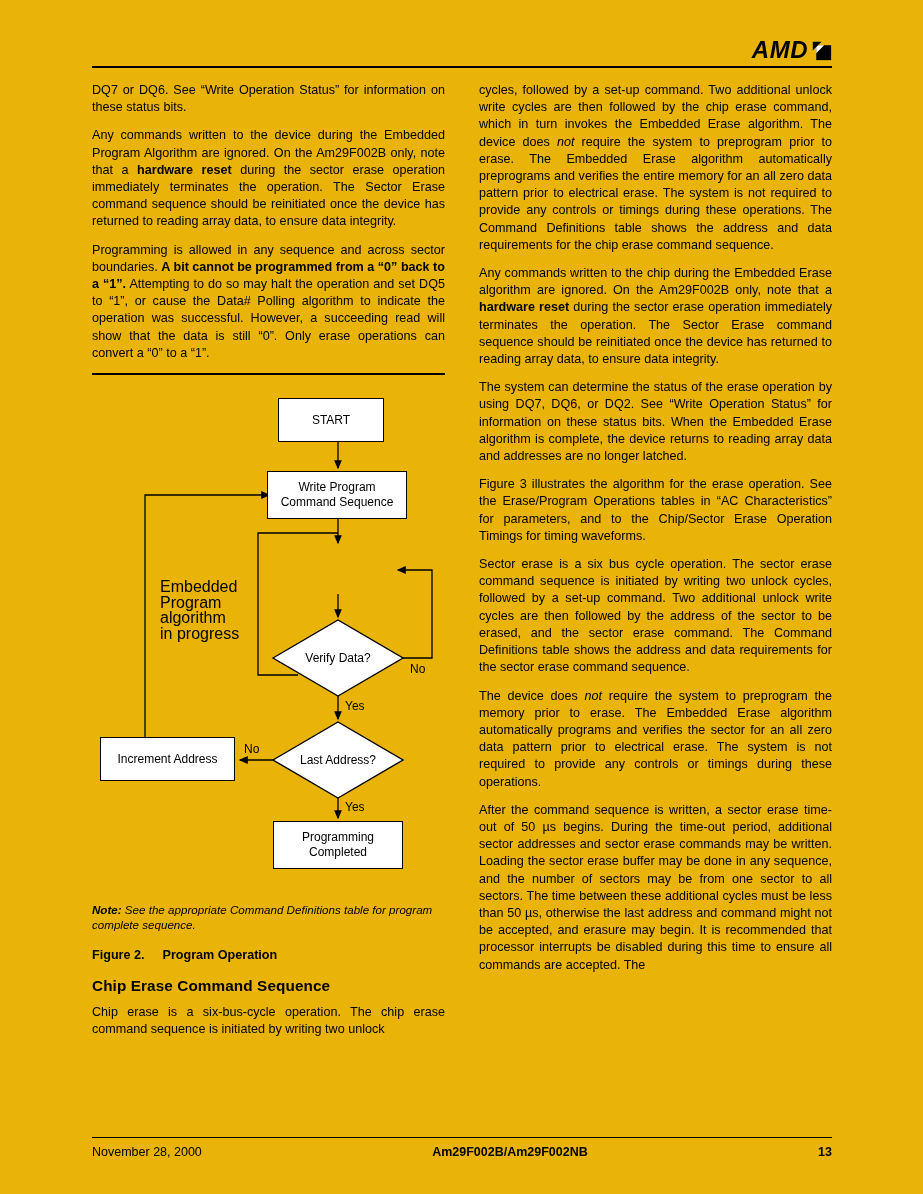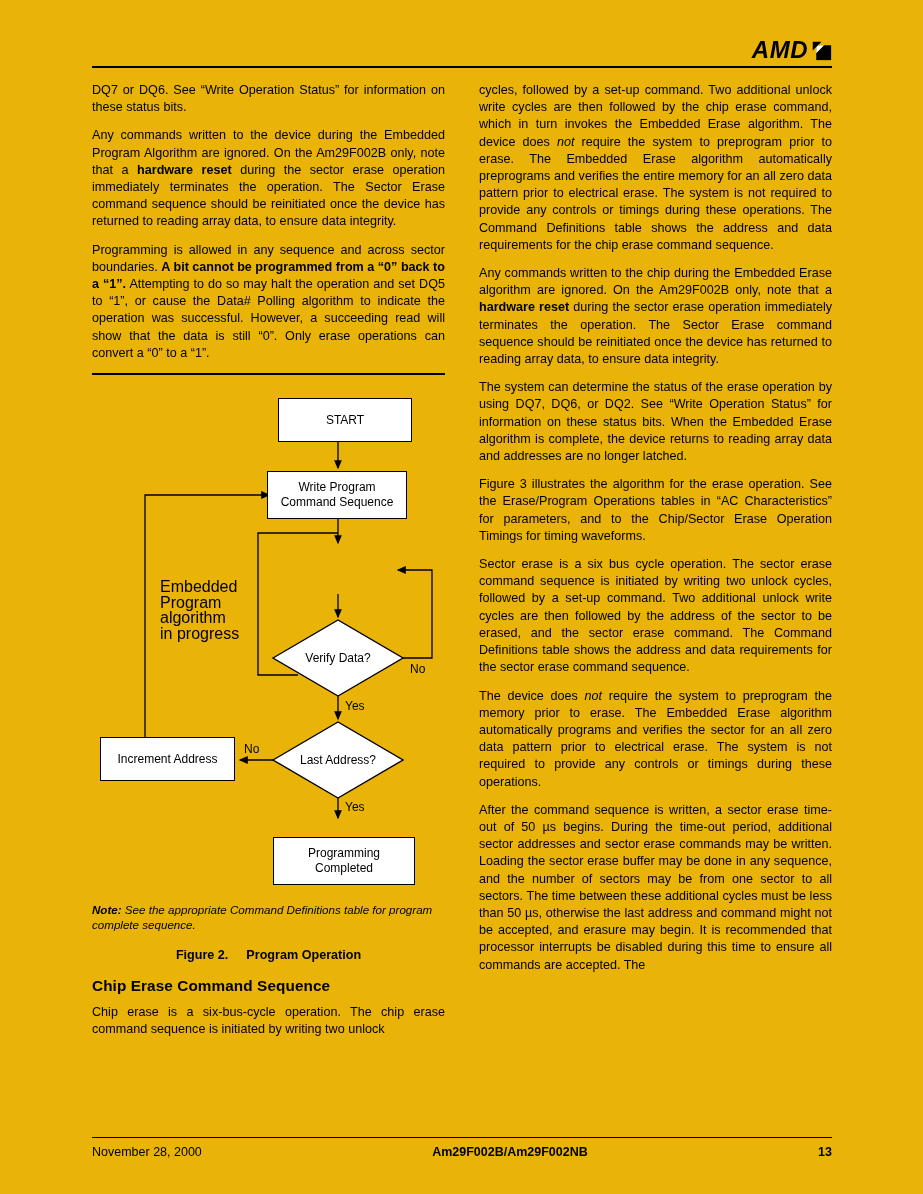--- a/index.html
+++ b/index.html
@@ -31,21 +31,21 @@
     display:flex; flex-direction:column; align-items:center; justify-content:center;
     font-size:12px; line-height:15px; text-align:center;
   }
   .fc-dlabel { position:absolute; font-size:12px; text-align:center; }
   .fc-edge-label { position:absolute; font-size:12px; }
   .fc-side-label { position:absolute; left:68px; top:196px; width:105px; text-align:left; font-size:16px; line-height:15.5px; }
   
   p.note { font-size:11.6px; line-height:15px; margin:14px 0 10px 0; }
   p.note i { font-style:italic; }
   p.note b { font-weight:bold; }
-  p.caption { font-size:12.6px; font-weight:bold; text-align:center; margin:16px 0 6px 0; }
+  p.caption { font-size:12.6px; font-weight:bold; margin:16px 0 6px 0; }
   p.caption .cap-label { margin-right:18px; }
   
   .footer {
     position:absolute; left:92px; right:91px; top:1137px;
     border-top:1.8px solid #000; padding-top:7px;
     display:flex; justify-content:space-between; align-items:baseline;
     font-size:12.5px;
   }
   .footer .doc { font-weight:bold; }
   .footer .pg { font-weight:bold; }
@@ -93,21 +93,21 @@
         <line x1="181" y1="377" x2="148" y2="377" stroke="#000" stroke-width="1.3" marker-end="url(#ah)"></line>
 
         <path d="M53,354 L53,112 L177,112" fill="none" stroke="#000" stroke-width="1.3" marker-end="url(#ah)"></path>
 
         <path d="M246,150 L166,150 L166,292 L206,292" fill="none" stroke="#000" stroke-width="1.3"></path>
 
         <polygon points="181,275 246,237 311,275 246,313" fill="#fff" stroke="#000" stroke-width="1.4"></polygon>
         <polygon points="181,377 246,339 311,377 246,415" fill="#fff" stroke="#000" stroke-width="1.4"></polygon>
       </svg>
 
-      <div class="fc-box" style="left:186px; top:15px; width:134px; height:44px;">
+      <div class="fc-box" style="left:186px; top:15px; width:106px; height:44px;">
         <span>START</span>
       </div>
 
       <div class="fc-box" style="left:175px; top:88px; width:140px; height:48px;">
         <span>Write Program</span>
         <span>Command Sequence</span>
       </div>
 
 
       <div class="fc-dlabel" style="left:181px; top:268px; width:130px;">
@@ -115,21 +115,21 @@
       </div>
 
       <div class="fc-dlabel" style="left:181px; top:370px; width:130px;">
         <span>Last Address?</span>
       </div>
 
       <div class="fc-box" style="left:8px; top:354px; width:135px; height:44px;">
         <span>Increment Address</span>
       </div>
 
-      <div class="fc-box" style="left:181px; top:438px; width:142px; height:48px;margin-top:16px;">
+      <div class="fc-box" style="left:181px; top:438px; width:130px; height:48px;">
         <span>Programming</span>
         <span>Completed</span>
       </div>
 
       <div class="fc-edge-label" style="left:253px; top:316px;">Yes</div>
       <div class="fc-edge-label" style="left:318px; top:279px;">No</div>
       <div class="fc-edge-label" style="left:253px; top:417px;">Yes</div>
       <div class="fc-edge-label" style="left:152px; top:359px;">No</div>
 
       <div class="fc-side-label">

